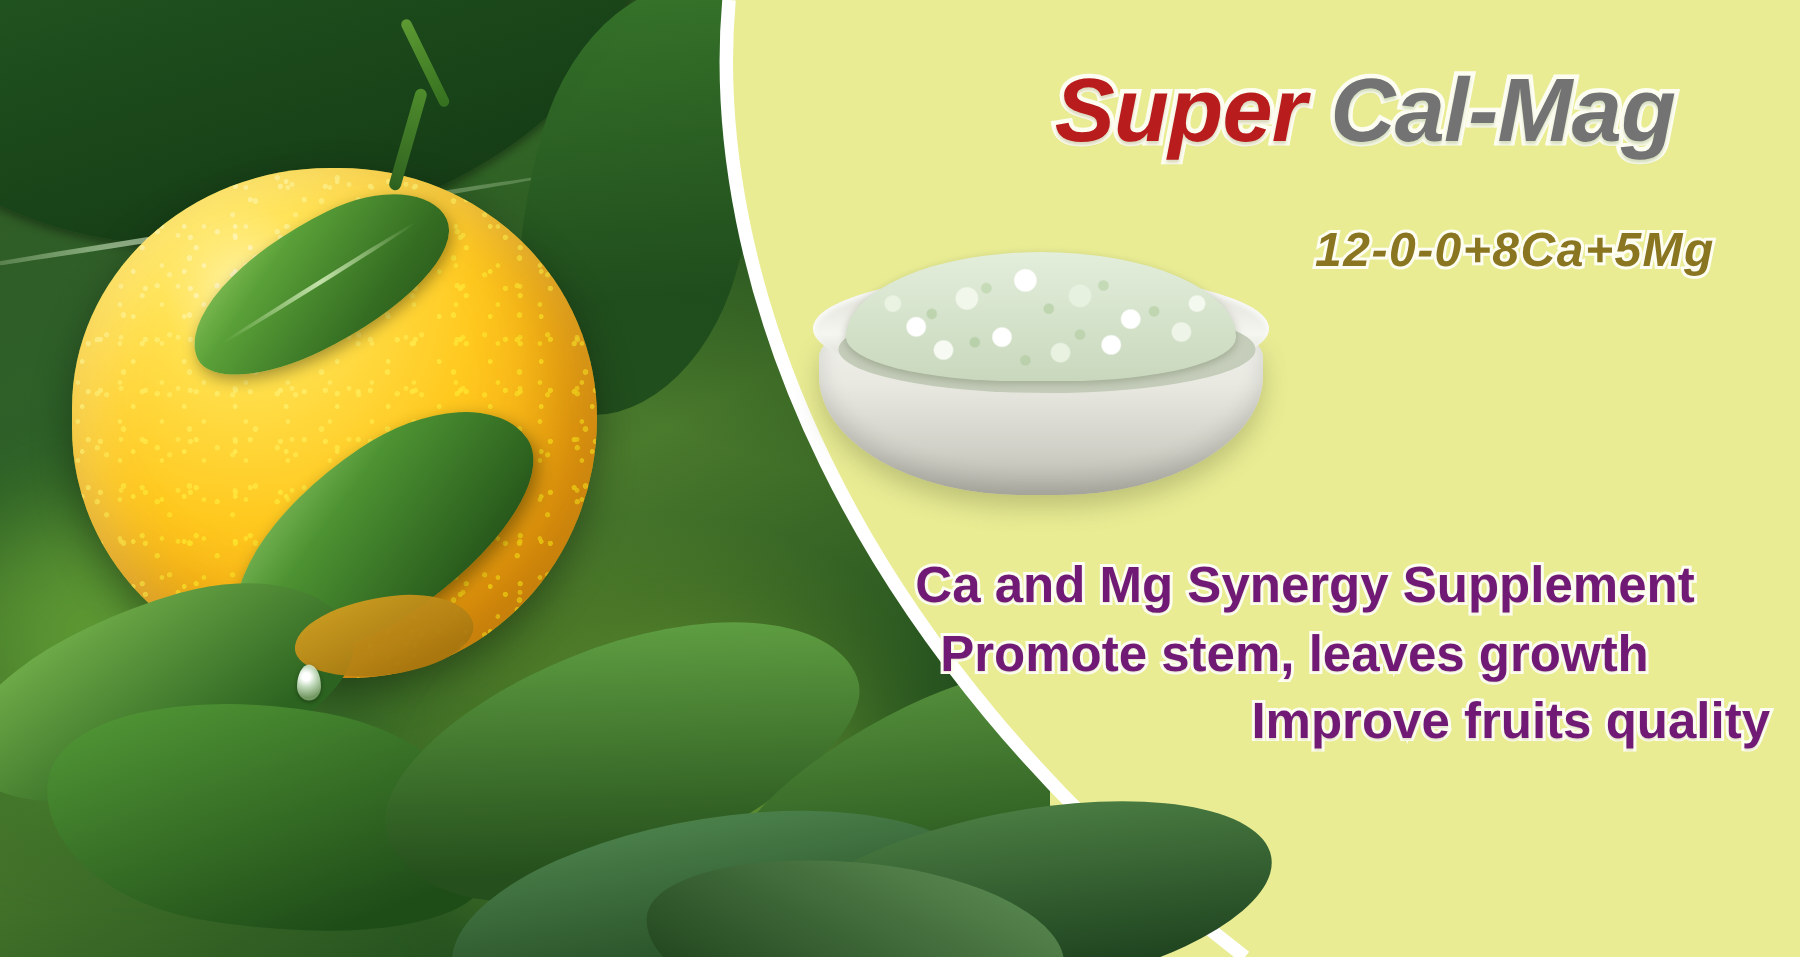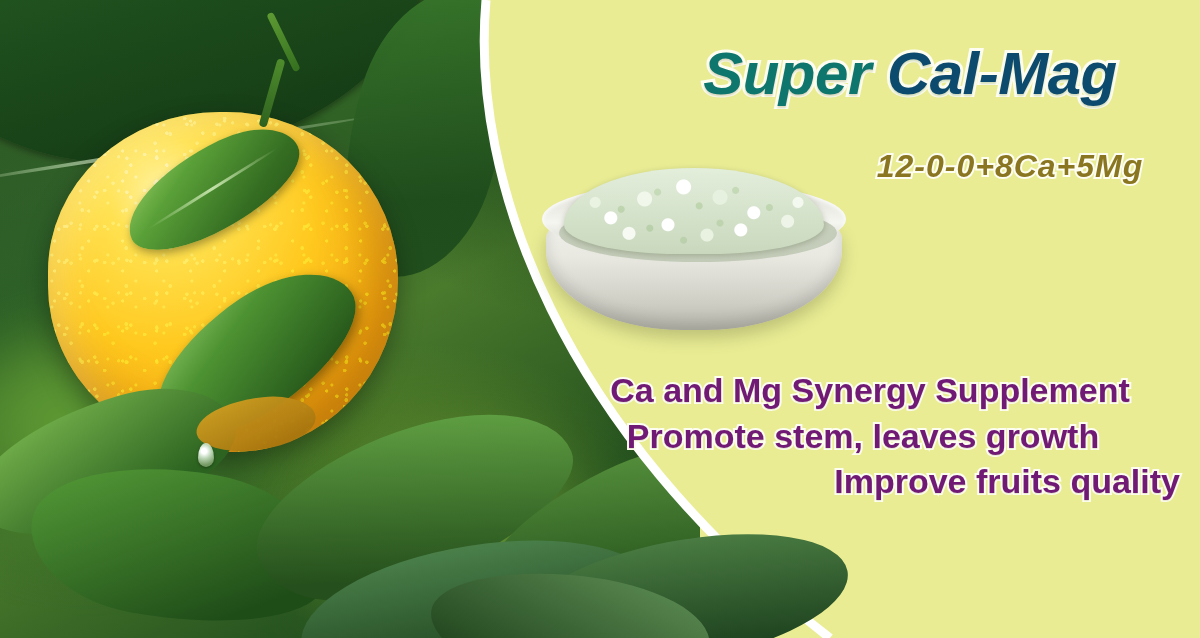--- a/index.html
+++ b/index.html
@@ -218,27 +218,27 @@
     position: absolute; left: 640px; top: 44px; width: 540px;
     text-align: center;
     font-size: 60px;
     font-weight: bold;
     font-style: italic;
     letter-spacing: -0.5px;
     white-space: nowrap;
     line-height: 1;
   }
   .headline .w1 {
-    color: #0f766e;
+    color: #b91c1c;
     -webkit-text-stroke: 6px #fdfdf1;
     paint-order: stroke fill;
     text-shadow: 0 2px 2px rgba(120,110,40,.25);
   }
   .headline .w2 {
-    color: #0c4a6e;
+    color: #737373;
     -webkit-text-stroke: 6px #fdfdf1;
     paint-order: stroke fill;
     text-shadow: 0 2px 2px rgba(90,130,40,.25);
     margin-top: 32px;
   }
 
   .formula {
     position: absolute; left: 840px; top: 148px; width: 340px;
     text-align: center;
     font-size: 32px;

